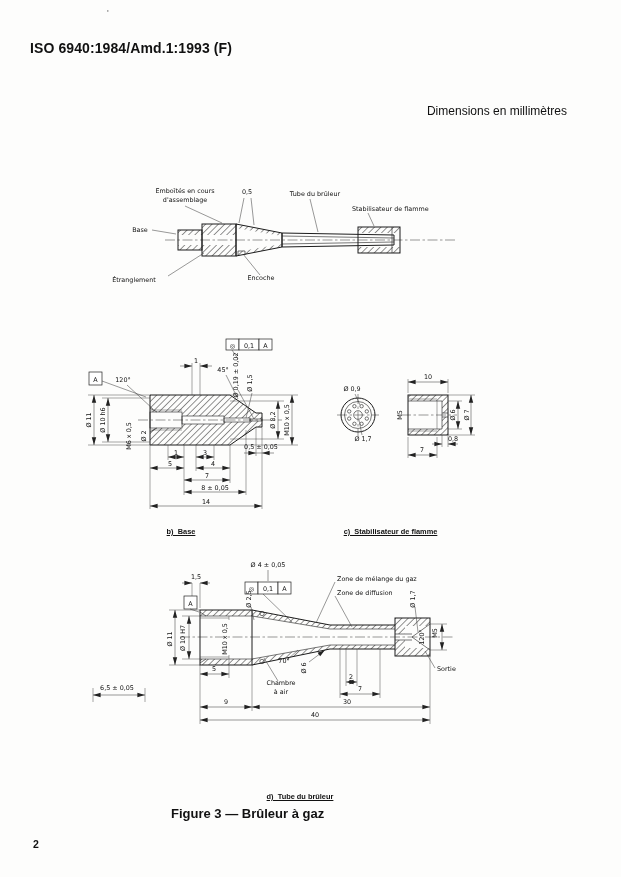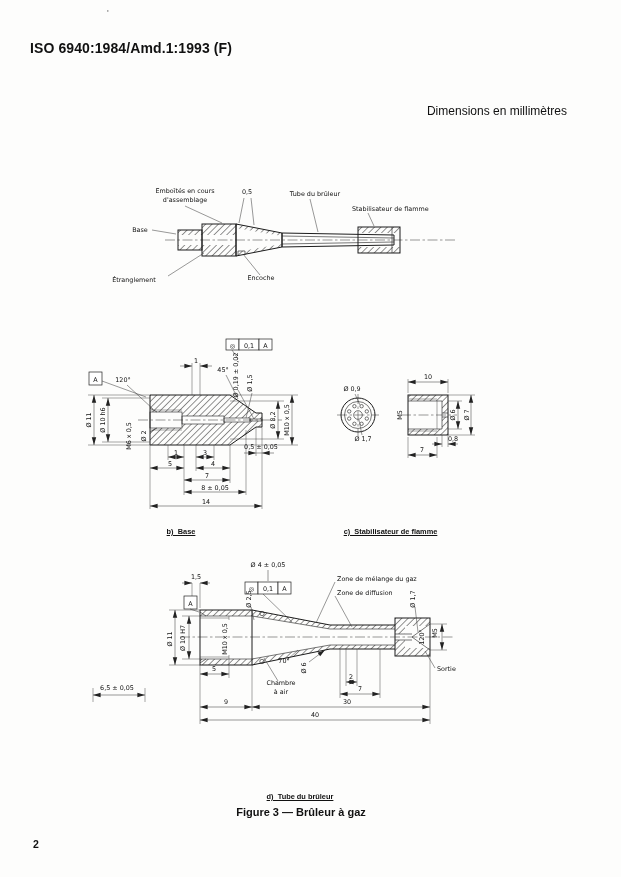--- a/index.html
+++ b/index.html
@@ -14,21 +14,21 @@
   .dim-note { position:absolute; right:54px; top:104px; font-size:12px; }
   .tick { position:absolute; left:107px; top:8px; font-size:9px; color:#666; }
   .cap {
     position:absolute; font-size:7.4px; font-weight:bold;
     text-decoration:underline; text-align:center; white-space:pre;
   }
   .cap-a { left:160px; top:296px; width:280px; }
   .cap-b { left:106px; top:527px; width:150px; }
   .cap-c { left:308px; top:527px; width:165px; }
   .cap-d { left:210px; top:776px; width:180px;margin-top:16px; }
-  .fig-caption { position:absolute; left:171px; top:806px; width:260px; text-align:center; font-size:11px; font-weight:bold; white-space:pre; }
+  .fig-caption { position:absolute; left:171px; top:806px; width:260px; font-size:13px; font-weight:bold; white-space:pre; }
   .page-num { position:absolute; left:33px; top:838px; font-size:10.5px; font-weight:bold; }
 
   svg.fig { position:absolute; overflow:visible; }
   .ol  { fill:none; stroke:#1c1c1c; stroke-width:1; }
   .ol2 { fill:none; stroke:#1c1c1c; stroke-width:0.6; }
   .thin{ fill:none; stroke:#3c3c3c; stroke-width:0.45; }
   .hat { fill:url(#hatch); stroke:none; }
   .cl  { fill:none; stroke:#333; stroke-width:0.5; stroke-dasharray:10 2.5 2.5 2.5; }
   .dim { fill:none; stroke:#333; stroke-width:0.5; }
   .a2  { marker-start:url(#arr); marker-end:url(#arr); }

